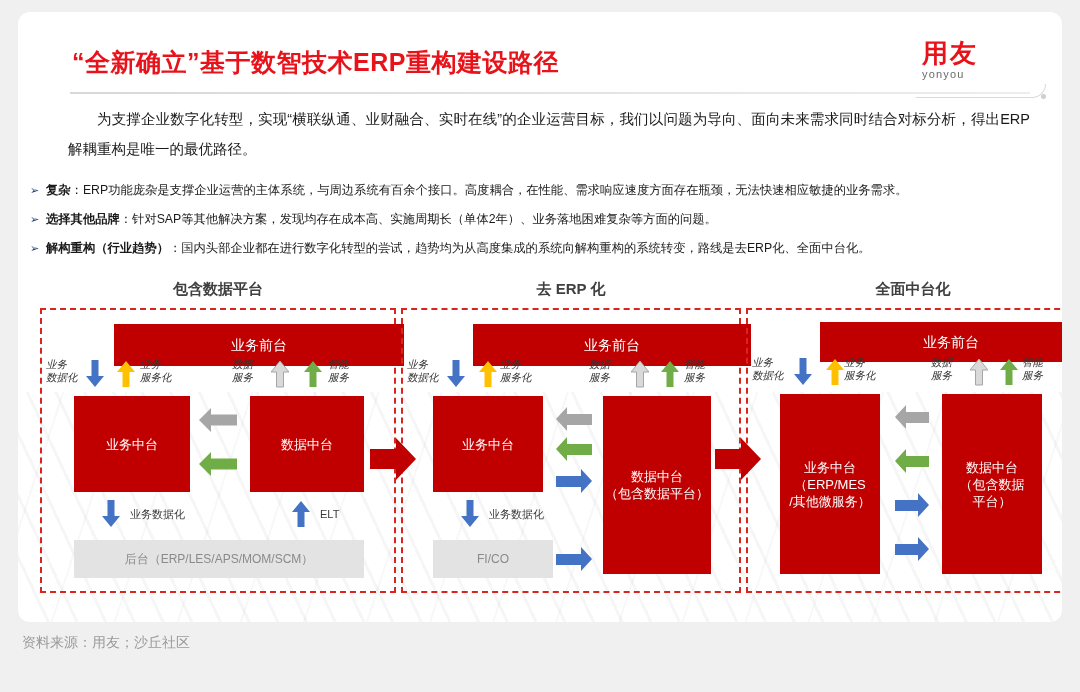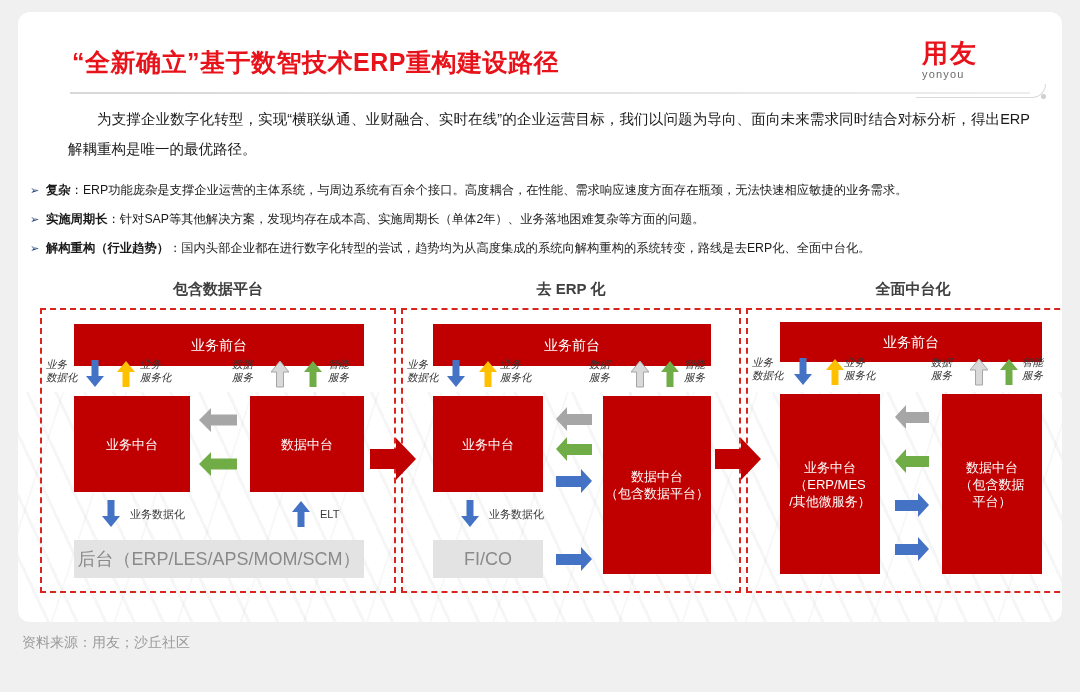--- a/index.html
+++ b/index.html
@@ -76,25 +76,25 @@
   }
   #p0 { left: 22px;  width: 356px; }
   #p1 { left: 383px; width: 340px; }
   #p2 { left: 728px; width: 334px; }
 
   .redbox {
     position: absolute; background: #c00000; color: #ffffff;
     display: flex; align-items: center; justify-content: center; text-align: center;
     font-size: 13px; line-height: 17px; padding: 2px;
   }
-  .redbox.big { font-size: 14px; }
+  .redbox.big { font-size: 14px; margin-left: 40px; }
   .graybox {
     position: absolute; background: #e3e3e3; color: #8a8a8a;
     display: flex; align-items: center; justify-content: center; text-align: center;
-    font-size: 18px;
+    font-size: 12px;
   }
   .lbl {
     position: absolute; font-size: 10.5px; color: #333; line-height: 13px;
     white-space: nowrap;
   }
   .lbl.two { line-height: 13px; font-style: italic; }
   .lbl.sm { font-size: 11px; color: #3a3a3a; }
 
   
   .ar { position: absolute; }
@@ -126,21 +126,21 @@
   <div class="hdr-swoosh"></div>
   <div class="hdr-dot"></div>
 
   <div class="para">为支撑企业数字化转型，实现“横联纵通、业财融合、实时在线”的企业运营目标，我们以问题为导向、面向未来需求同时结合对标分析，得出ERP解耦重构是唯一的最优路径。</div>
 
   <div class="bullets">
     <div class="bullet">
       <span class="arw">➢</span><b>复杂</b><span>：ERP功能庞杂是支撑企业运营的主体系统，与周边系统有百余个接口。高度耦合，在性能、需求响应速度方面存在瓶颈，无法快速相应敏捷的业务需求。</span>
     </div>
     <div class="bullet">
-      <span class="arw">➢</span><b>实施周期长</b><span>：针对SAP等其他解决方案，发现均存在成本高、实施周期长（单体2年）、业务落地困难复杂等方面的问题。</span>
+      <span class="arw">➢</span><b>选择其他品牌</b><span>：针对SAP等其他解决方案，发现均存在成本高、实施周期长（单体2年）、业务落地困难复杂等方面的问题。</span>
     </div>
     <div class="bullet">
       <span class="arw">➢</span><b>解构重构（行业趋势）</b><span>：国内头部企业都在进行数字化转型的尝试，趋势均为从高度集成的系统向解构重构的系统转变，路线是去ERP化、全面中台化。</span>
     </div>
   </div>
 
   <div class="sec-hdr" id="sh0">包含数据平台</div>
   <div class="sec-hdr" id="sh2">全面中台化</div>
   <div class="sec-hdr" id="sh1">去 ERP 化</div>
 
@@ -271,21 +271,21 @@
         </svg>
     </div>
 
     <div class="ar" style="left:58px; top:190px;">
       <svg width="18" height="28" viewBox="0 0 18 28">
           <path d="M5.5 0 h7 v16 h5.5 L9 27 L0 16 h5.5 Z" fill="#4472c4"></path>
         </svg>
     </div>
     <div class="lbl sm" style="left:86px; top:198px;">业务数据化</div>
 
-    <div class="graybox" style="left:30px; top:230px; width:110px; height:38px;">FI/CO</div>
+    <div class="graybox" style="left:30px; top:230px; width:120px; height:38px;">FI/CO</div>
     <div class="ar" style="left:152px; top:236px;">
       <svg width="38" height="26" viewBox="0 0 38 26">
           <path d="M26 1 L37 13 L26 25 v-6 H1 v-11 h25 Z" fill="#4472c4"></path>
         </svg>
     </div>
   </div>
 
   <div class="connector" id="c1">
     <svg width="46" height="46" viewBox="0 0 46 46">
         <path d="M0 13 h26 V2 L46 23 L26 44 V33 H0 Z" fill="#c00000"></path>

